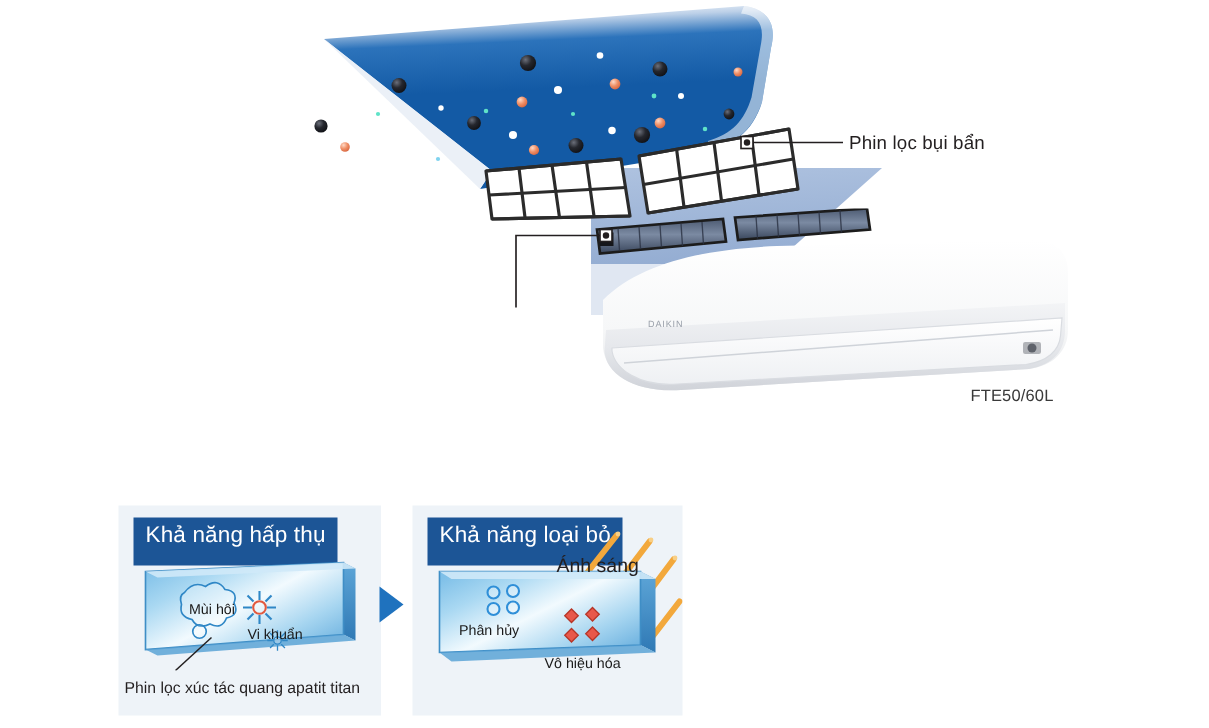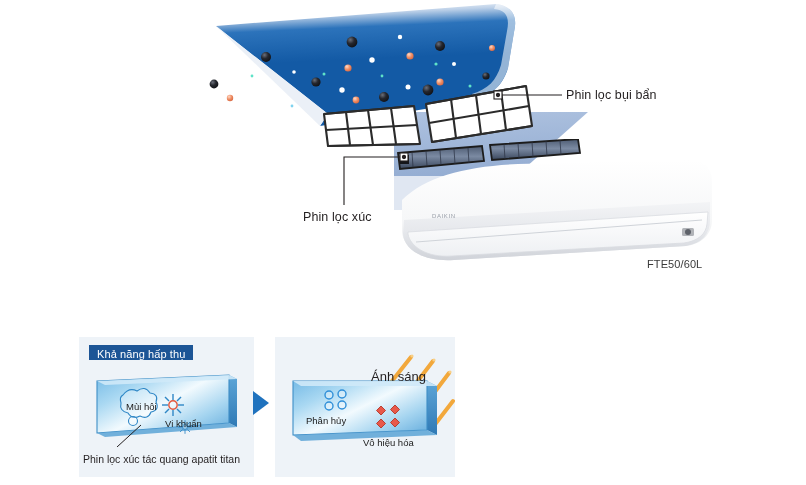--- a/index.html
+++ b/index.html
@@ -31,22 +31,22 @@
   .lbl-model{left:647px;top:257px;font-size:11px;color:#3a3a3a;}
 
   
   .sec-title{position:absolute;left:79px;top:311px;font-size:13.5px;
              font-weight:bold;color:#1a1a1a;letter-spacing:.1px;}
 
   .panel{position:absolute;top:337px;background:#eef3f8;}
   .panel-a{left:79px;width:175px;height:140px;}
   .panel-b{left:275px;width:180px;height:140px;}
 
-  .badge{position:absolute;background:#1c5596;color:#ffffff;font-size:11px;
-         padding:3px 8px 0 8px;white-space:nowrap;letter-spacing:.1px;}
+  .badge{position:absolute;background:#1c5596;color:#ffffff;font-size:15px;
+         padding:3px 8px 12px 8px;white-space:nowrap;letter-spacing:.1px;}
   .badge-a{left:10px;top:8px;}
   .badge-b{left:10px;top:8px;}
 
   .arrow-mid{position:absolute;left:249px;top:389px;width:22px;height:28px;}
 
   .plate-wrap{position:absolute;}
   .plate-a{left:14px;top:32px;width:148px;height:78px;}
   .plate-b{left:14px;top:36px;width:152px;height:80px;}
 
   .cap{position:absolute;font-size:10.5px;color:#231f20;white-space:nowrap;}
@@ -210,21 +210,20 @@
       <circle cx="498" cy="95" r="1.6" fill="#231f20"></circle>
 
       <path d="M344,205 L344,157 L404,157" stroke="#231f20" stroke-width="1.1" fill="none"></path>
       <rect x="400" y="153" width="8" height="8" fill="#ffffff" stroke="#231f20" stroke-width="1.1"></rect>
       <circle cx="404" cy="157" r="1.6" fill="#231f20"></circle>
     </svg>
 
     <div class="lbl lbl-dust">Phin lọc bụi bẩn</div>
 
     <div class="lbl lbl-photo">
-      <div>Phin lọc xúc</div>
     </div>
 
     <div class="lbl lbl-model">FTE50/60L</div>
   </div>
 
 
   <div class="panel panel-a">
     <div class="badge badge-a">Khả năng hấp thụ</div>
 
     <svg class="plate-wrap plate-a" viewBox="0 0 148 78">
@@ -283,20 +282,21 @@
     <div class="ptxt" style="left:86px;top:81px;">Vi khuẩn</div>
 
     <div class="cap cap-a">Phin lọc xúc tác quang apatit titan</div>
   </div>
 
   <svg class="arrow-mid" viewBox="0 0 22 28">
     <path d="M4,2 L20,14 L4,26 Z" fill="#1f72be"></path>
   </svg>
 
   <div class="panel panel-b">
+    <div class="badge badge-b">Khả năng loại bỏ</div>
 
     <svg style="position:absolute;left:66px;top:14px;width:114px;height:100px;" viewBox="0 0 114 100">
       <g stroke="#f2a83c" stroke-width="4" stroke-linecap="round">
         <path d="M40,44 L70,6"></path>
         <path d="M60,52 L92,10"></path>
         <path d="M78,62 L108,22"></path>
         <path d="M92,76 L112,50"></path>
       </g>
       <g fill="#f8cf86">
         <circle cx="71" cy="5" r="1.6"></circle>

